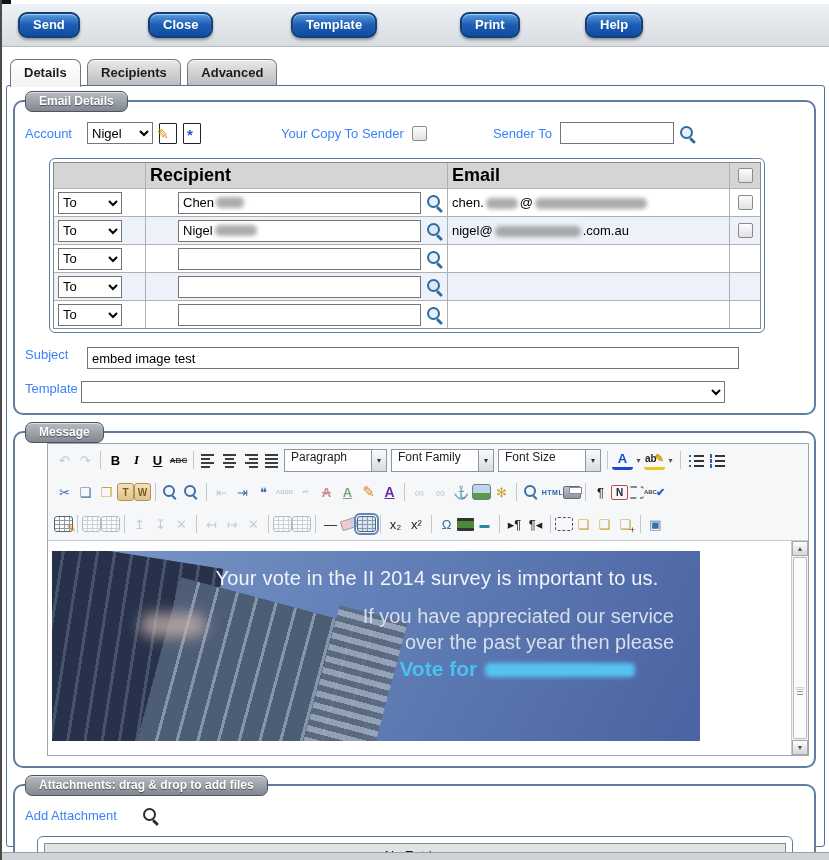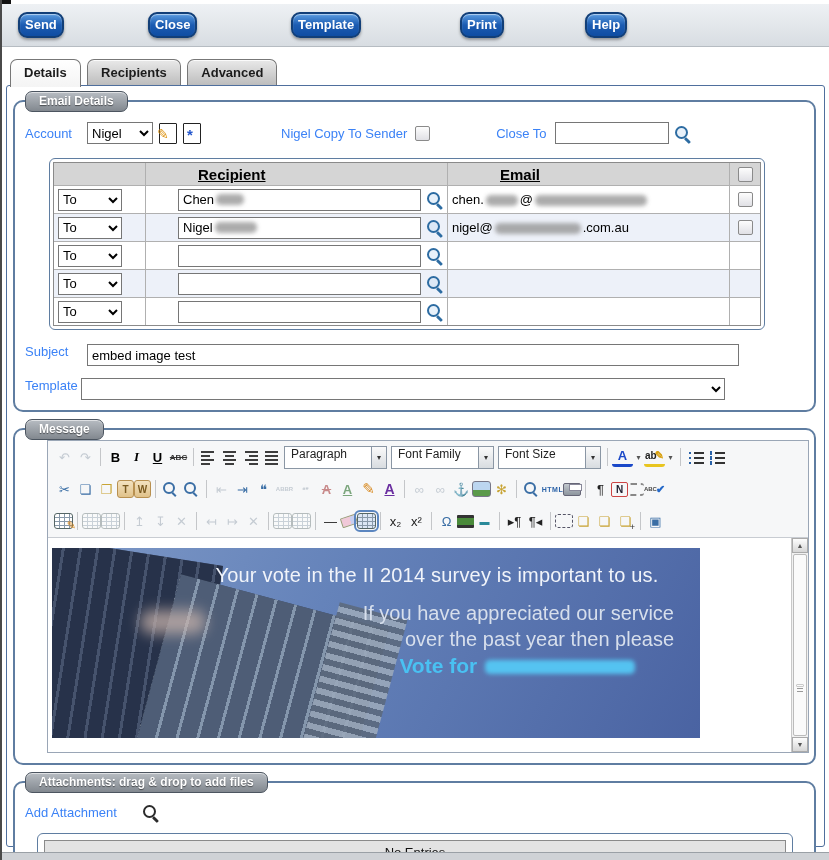--- a/index.html
+++ b/index.html
@@ -2,21 +2,21 @@
 <html><head>
 <meta charset="utf-8">
 <style>
   html,body{margin:0;padding:0;background:#fff;font-family:"Liberation Sans",sans-serif;}
   body{width:829px;height:860px;overflow:hidden;position:relative;border-left:2px solid #4a4a4a;box-sizing:border-box;}
   
   .topstrip{height:4px;background:#fff;position:relative;}
   .topstrip .mark{position:absolute;left:0;top:0;width:9px;height:4px;background:#111;}
   
   .btnbar{height:42px;background:linear-gradient(#eef1f4,#d8dde2);border-bottom:1px solid #b6bcc2;position:relative;}
-  .btn{position:absolute;top:8px;height:26px;padding:0 5px;background:linear-gradient(#5b9ce0,#1c5cb2 50%,#0f4da2);border:2px solid #123f78;border-radius:9px;color:#fff;font-weight:bold;font-size:13px;line-height:22px;box-shadow:0 2px 3px rgba(0,0,0,.35),inset 0 1px 1px rgba(255,255,255,.55);cursor:pointer;}
+  .btn{position:absolute;top:8px;height:26px;padding:0 13px;background:linear-gradient(#5b9ce0,#1c5cb2 50%,#0f4da2);border:2px solid #123f78;border-radius:9px;color:#fff;font-weight:bold;font-size:13px;line-height:22px;box-shadow:0 2px 3px rgba(0,0,0,.35),inset 0 1px 1px rgba(255,255,255,.55);cursor:pointer;}
   
   .tabsrow{padding:12px 0 0 8px;background:#fff;height:26px;position:relative;z-index:3;}
   .tab{display:inline-block;padding:5px 13px 5px;border:1px solid #777;border-bottom:none;border-radius:7px 7px 0 0;background:linear-gradient(#e9e9e9,#bdbdbd);font-weight:bold;font-size:13px;color:#1c1c1c;margin-right:2px;box-shadow:inset 0 1px 0 rgba(255,255,255,.8);cursor:pointer;}
   .tab.active{background:linear-gradient(#ffffff,#f4f4f4);position:relative;padding-bottom:7px;}
   
   .panel{margin:0 4px;border:1px solid #4f6f9d;border-radius:3px;background:#fff;height:762px;position:relative;box-sizing:border-box;}
   
   .fs{position:relative;border:2px solid #5f7da1;border-radius:10px;margin:16px 8px 0 6px;padding:10px 10px 10px;background:#fff;}
   .fslegend{position:absolute;top:-11px;left:10px;background:linear-gradient(#b7bcc2,#82888f);border:1px solid #4c5560;border-radius:7px;padding:2px 13px 3px;color:#fff;font-weight:bold;font-size:12px;text-shadow:0 1px 1px rgba(0,0,0,.5);box-shadow:inset 0 1px 0 rgba(255,255,255,.55);}
   .lbl{font-size:13px;color:#3b82f6;}
@@ -42,21 +42,21 @@
   .rrow,.hrow{display:flex;align-items:center;border-bottom:1px solid #b0b0b0;background:#fff;min-height:27px;}
   .rrow:last-child{border-bottom:none;}
   .rrow.alt{background:#edf1f9;}
   .hrow{background:#d5d5d5;min-height:22px;}
   .rcell{border-right:1px solid #b0b0b0;align-self:stretch;display:flex;align-items:center;padding:2px 4px;box-sizing:border-box;}
   .rcell:last-child{border-right:none;}
   .c1{width:92px;}
   .c2{width:302px;}
   .c3{flex:1;}
   .c4{width:30px;justify-content:center;}
-  .hcell{font-weight:bold;text-decoration:underline;font-size:15px;color:#000;margin-left:48px;}
+  .hcell{font-weight:bold;font-size:18px;color:#000;}
   .tosel{width:64px;height:22px;}
   .finput{background:#fff;border:1px solid #767676;height:20px;display:flex;align-items:center;padding:0 4px;font-size:13px;width:240px;margin-right:4px;white-space:nowrap;overflow:hidden;margin-left:28px;}
   .emailtext{font-size:13px;white-space:nowrap;}
   .redact{display:inline-block;height:11px;background:#979797;border-radius:5px;filter:blur(2px);margin:0 2px;vertical-align:middle;opacity:.8;}
   .redact.cyan{background:#55c8f5;height:14px;opacity:.95;}
   
   .srow{display:flex;align-items:flex-start;margin-top:14px;}
   .srow .lbl{width:62px;}
   
   .editor{margin-left:22px;width:760px;border:1px solid #9aa6b6;background:#f6f7f8;}
@@ -164,23 +164,23 @@
 
     <div class="acctrow">
       <span class="lbl account">Account</span>
       <select style="width:66px;"><option>Nigel</option></select>
       <span class="pageicon edit">
           <span class="pg">✎</span>
         </span>
       <span class="pageicon new">
           <span class="pg">*</span>
         </span>
-      <span class="lbl" style="margin-left:80px;">Nigel Copy To Sender</span>
+      <span class="lbl" style="margin-left:80px;">Your Copy To Sender</span>
       <span class="cb" style="margin-left:8px;"></span>
-      <span class="lbl" style="margin-left:66px;">Close To</span>
+      <span class="lbl" style="margin-left:66px;">Sender To</span>
       <input class="txt" style="width: 104px; margin-left: 8px;" value="">
       <span class="lens17" style="margin-left:4px;"></span>
     </div>
 
     <div class="recipbox">
       <div class="rtable">
         <div class="hrow">
           <div class="rcell c1"></div>
           <div class="rcell c2">
               <span class="hcell">Recipient</span>

